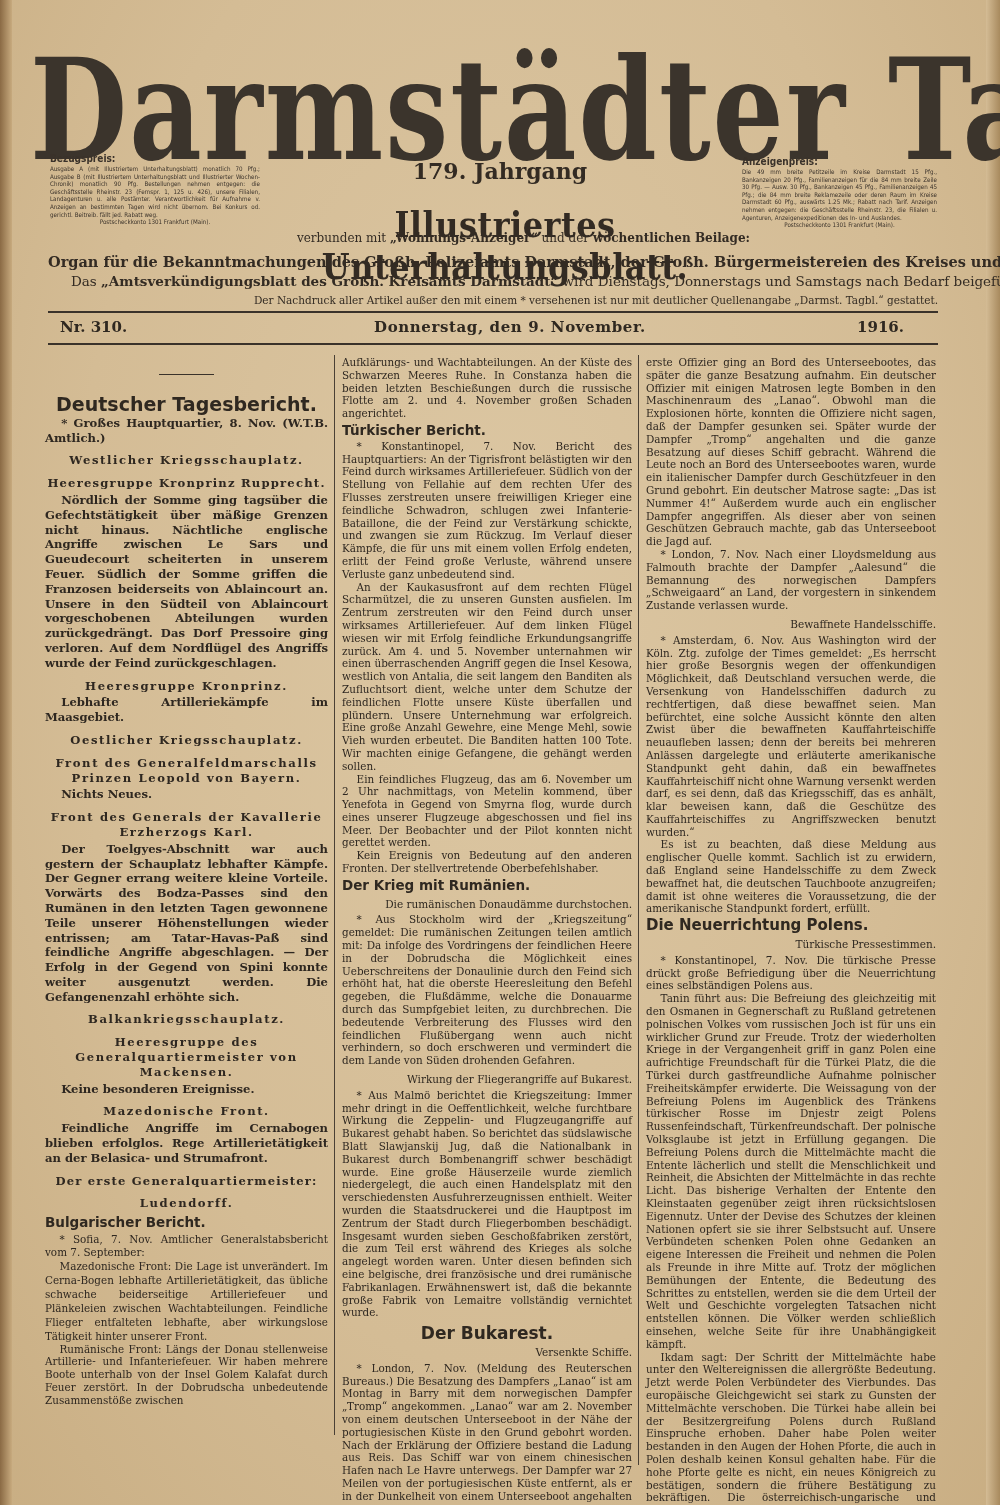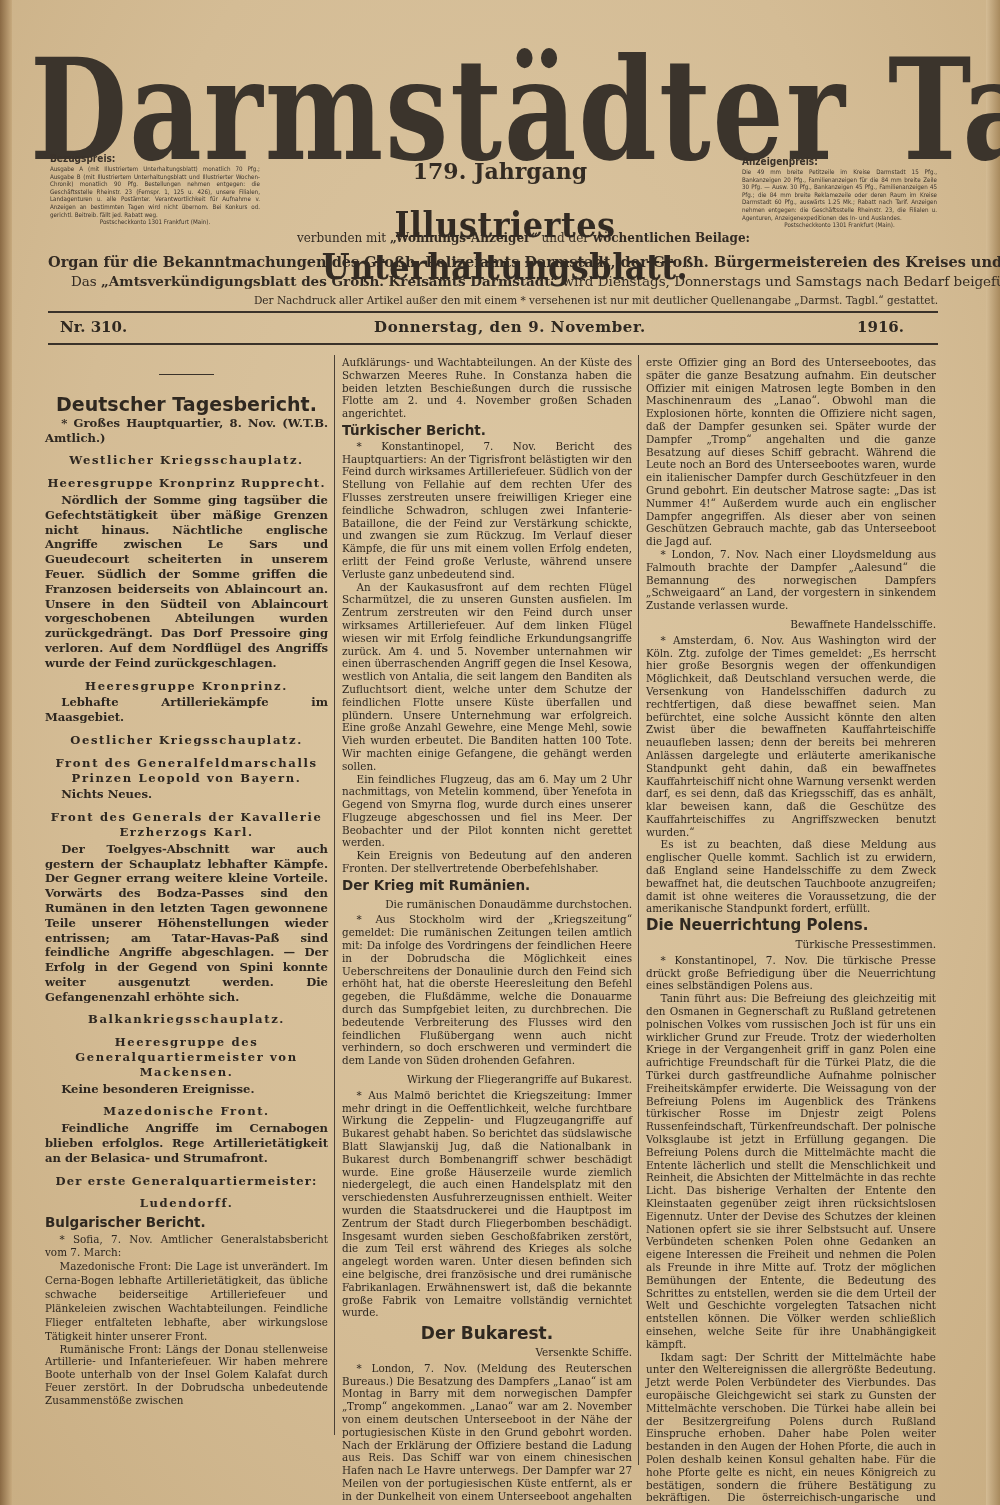--- a/index.html
+++ b/index.html
@@ -173,31 +173,31 @@
     <div class="h-sec sp">Heeresgruppe des Generalquartiermeister von Mackensen.</div>
     <p class="body">Keine besonderen Ereignisse.</p>
 
     <div class="h-sec sp">Mazedonische Front.</div>
     <p class="body">Feindliche Angriffe im Cernabogen blieben erfolglos. Rege Artillerietätigkeit an der Belasica- und Strumafront.</p>
 
     <div class="h-sec">Der erste Generalquartiermeister:</div>
     <div class="h-sec sp">Ludendorff.</div>
 
     <div class="h-mid">Bulgarischer Bericht.</div>
-    <p style="font-size:10.4px;line-height:12.8px;">* Sofia, 7. Nov. Amtlicher Generalstabsbericht vom 7. March:</p>
+    <p style="font-size:10.4px;line-height:12.8px;">* Sofia, 7. Nov. Amtlicher Generalstabsbericht vom 7. September:</p>
     <p style="font-size:10.4px;line-height:14px;">Mazedonische Front: Die Lage ist unverändert. Im Cerna-Bogen lebhafte Artillerietätigkeit, das übliche schwache beiderseitige Artilleriefeuer und Plänkeleien zwischen Wachtabteilungen. Feindliche Flieger entfalteten lebhafte, aber wirkungslose Tätigkeit hinter unserer Front.</p>
     <p style="font-size:10.4px;line-height:12.8px;">Rumänische Front: Längs der Donau stellenweise Artillerie- und Infanteriefeuer. Wir haben mehrere Boote unterhalb von der Insel Golem Kalafat durch Feuer zerstört. In der Dobrudscha unbedeutende Zusammenstöße zwischen</p>
   </div>
 
   <div class="col mid">
     <p class="noind">Aufklärungs- und Wachtabteilungen. An der Küste des Schwarzen Meeres Ruhe. In Constanza haben die beiden letzten Beschießungen durch die russische Flotte am 2. und 4. November großen Schaden angerichtet.</p>
     <div class="h-mid">Türkischer Bericht.</div>
     <p>* Konstantinopel, 7. Nov. Bericht des Hauptquartiers: An der Tigrisfront belästigten wir den Feind durch wirksames Artilleriefeuer. Südlich von der Stellung von Fellahie auf dem rechten Ufer des Flusses zerstreuten unsere freiwilligen Krieger eine feindliche Schwadron, schlugen zwei Infanterie-Bataillone, die der Feind zur Verstärkung schickte, und zwangen sie zum Rückzug. Im Verlauf dieser Kämpfe, die für uns mit einem vollen Erfolg endeten, erlitt der Feind große Verluste, während unsere Verluste ganz unbedeutend sind.</p>
     <p>An der Kaukasusfront auf dem rechten Flügel Scharmützel, die zu unseren Gunsten ausfielen. Im Zentrum zerstreuten wir den Feind durch unser wirksames Artilleriefeuer. Auf dem linken Flügel wiesen wir mit Erfolg feindliche Erkundungsangriffe zurück. Am 4. und 5. November unternahmen wir einen überraschenden Angriff gegen die Insel Kesowa, westlich von Antalia, die seit langem den Banditen als Zufluchtsort dient, welche unter dem Schutze der feindlichen Flotte unsere Küste überfallen und plündern. Unsere Unternehmung war erfolgreich. Eine große Anzahl Gewehre, eine Menge Mehl, sowie Vieh wurden erbeutet. Die Banditen hatten 100 Tote. Wir machten einige Gefangene, die gehängt werden sollen.</p>
-    <p>Ein feindliches Flugzeug, das am 6. May um 2 Uhr nachmittags, von Metelin kommend, über Yenefota in Gegend von Smyrna flog, wurde durch eines unserer Flugzeuge abgeschossen und fiel ins Meer. Der Beobachter und der Pilot konnten nicht gerettet werden.</p>
+    <p>Ein feindliches Flugzeug, das am 6. November um 2 Uhr nachmittags, von Metelin kommend, über Yenefota in Gegend von Smyrna flog, wurde durch eines unserer Flugzeuge abgeschossen und fiel ins Meer. Der Beobachter und der Pilot konnten nicht gerettet werden.</p>
     <p>Kein Ereignis von Bedeutung auf den anderen Fronten. Der stellvertretende Oberbefehlshaber.</p>
     <div class="h-mid">Der Krieg mit Rumänien.</div>
     <div class="h-sub">Die rumänischen Donaudämme durchstochen.</div>
     <p>* Aus Stockholm wird der „Kriegszeitung“ gemeldet: Die rumänischen Zeitungen teilen amtlich mit: Da infolge des Vordringens der feindlichen Heere in der Dobrudscha die Möglichkeit eines Ueberschreitens der Donaulinie durch den Feind sich erhöht hat, hat die oberste Heeresleitung den Befehl gegeben, die Flußdämme, welche die Donauarme durch das Sumpfgebiet leiten, zu durchbrechen. Die bedeutende Verbreiterung des Flusses wird den feindlichen Flußübergang wenn auch nicht verhindern, so doch erschweren und vermindert die dem Lande von Süden drohenden Gefahren.</p>
     <div class="h-sub">Wirkung der Fliegerangriffe auf Bukarest.</div>
     <p>* Aus Malmö berichtet die Kriegszeitung: Immer mehr dringt in die Oeffentlichkeit, welche furchtbare Wirkung die Zeppelin- und Flugzeugangriffe auf Bukarest gehabt haben. So berichtet das südslawische Blatt Slawjanskij Jug, daß die Nationalbank in Bukarest durch Bombenangriff schwer beschädigt wurde. Eine große Häuserzeile wurde ziemlich niedergelegt, die auch einen Handelsplatz mit den verschiedensten Ausfuhrerzeugnissen enthielt. Weiter wurden die Staatsdruckerei und die Hauptpost im Zentrum der Stadt durch Fliegerbomben beschädigt. Insgesamt wurden sieben Geschoßfabriken zerstört, die zum Teil erst während des Krieges als solche angelegt worden waren. Unter diesen befinden sich eine belgische, drei französische und drei rumänische Fabrikanlagen. Erwähnenswert ist, daß die bekannte große Fabrik von Lemaitre vollständig vernichtet wurde.</p>
     <div class="h-major" style="font-size:17px;">Der Bukarest.</div>
     <div class="h-sub">Versenkte Schiffe.</div>
     <p>* London, 7. Nov. (Meldung des Reuterschen Bureaus.) Die Besatzung des Dampfers „Lanao“ ist am Montag in Barry mit dem norwegischen Dampfer „Tromp“ angekommen. „Lanao“ war am 2. November von einem deutschen Unterseeboot in der Nähe der portugiesischen Küste in den Grund gebohrt worden. Nach der Erklärung der Offiziere bestand die Ladung aus Reis. Das Schiff war von einem chinesischen Hafen nach Le Havre unterwegs. Der Dampfer war 27 Meilen von der portugiesischen Küste entfernt, als er in der Dunkelheit von einem Unterseeboot angehalten wurde, das Schüsse auf den Bug abfeuerte. Der</p>
   </div>

